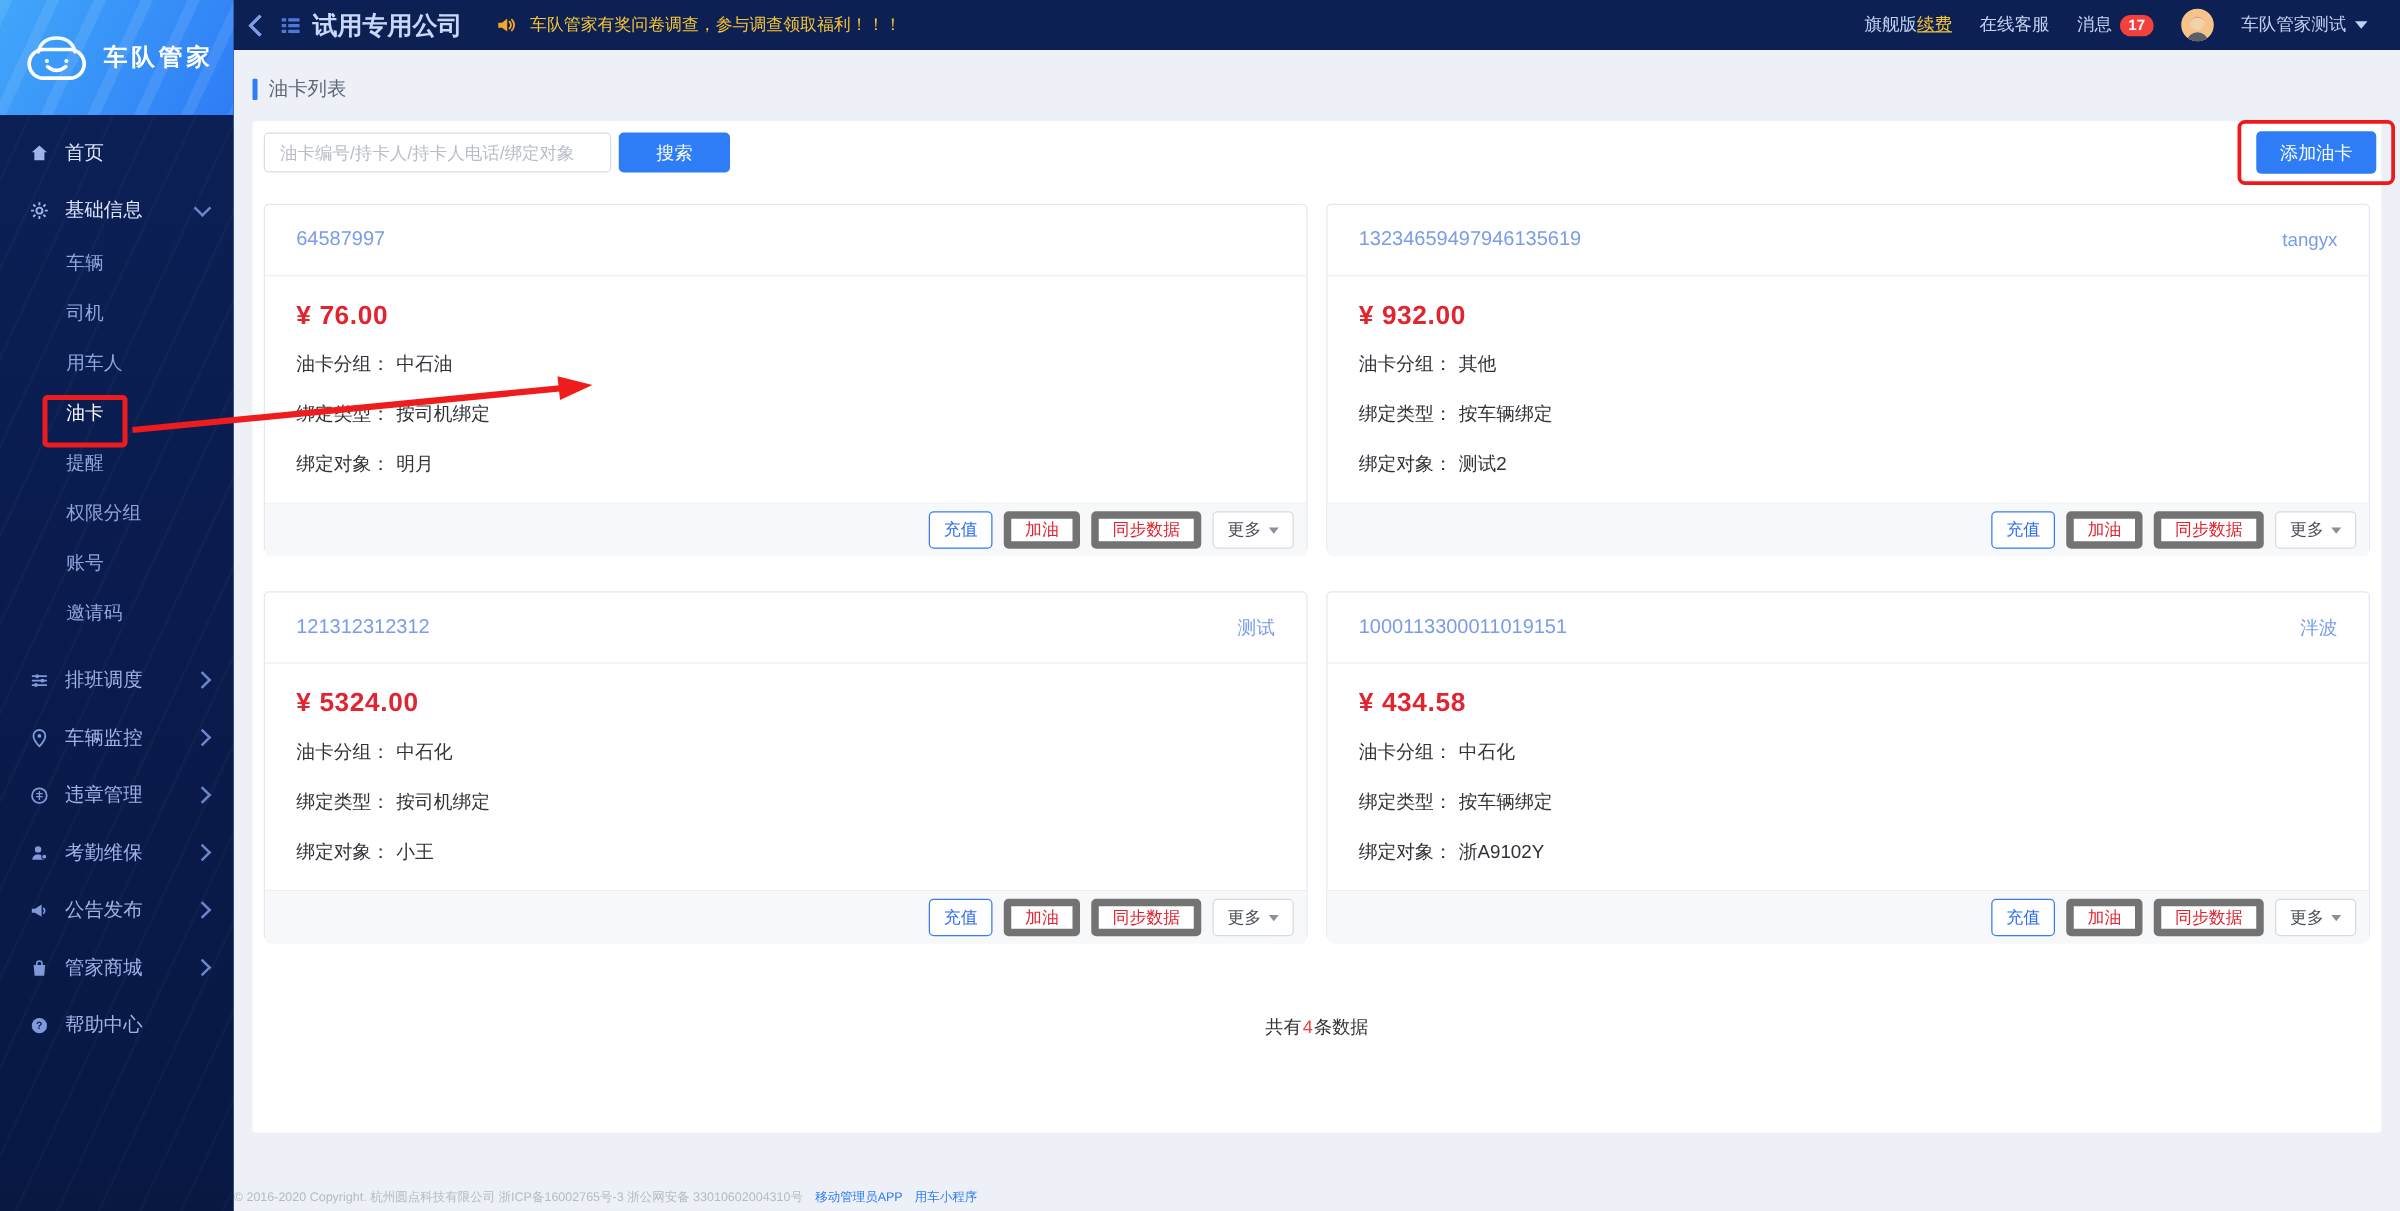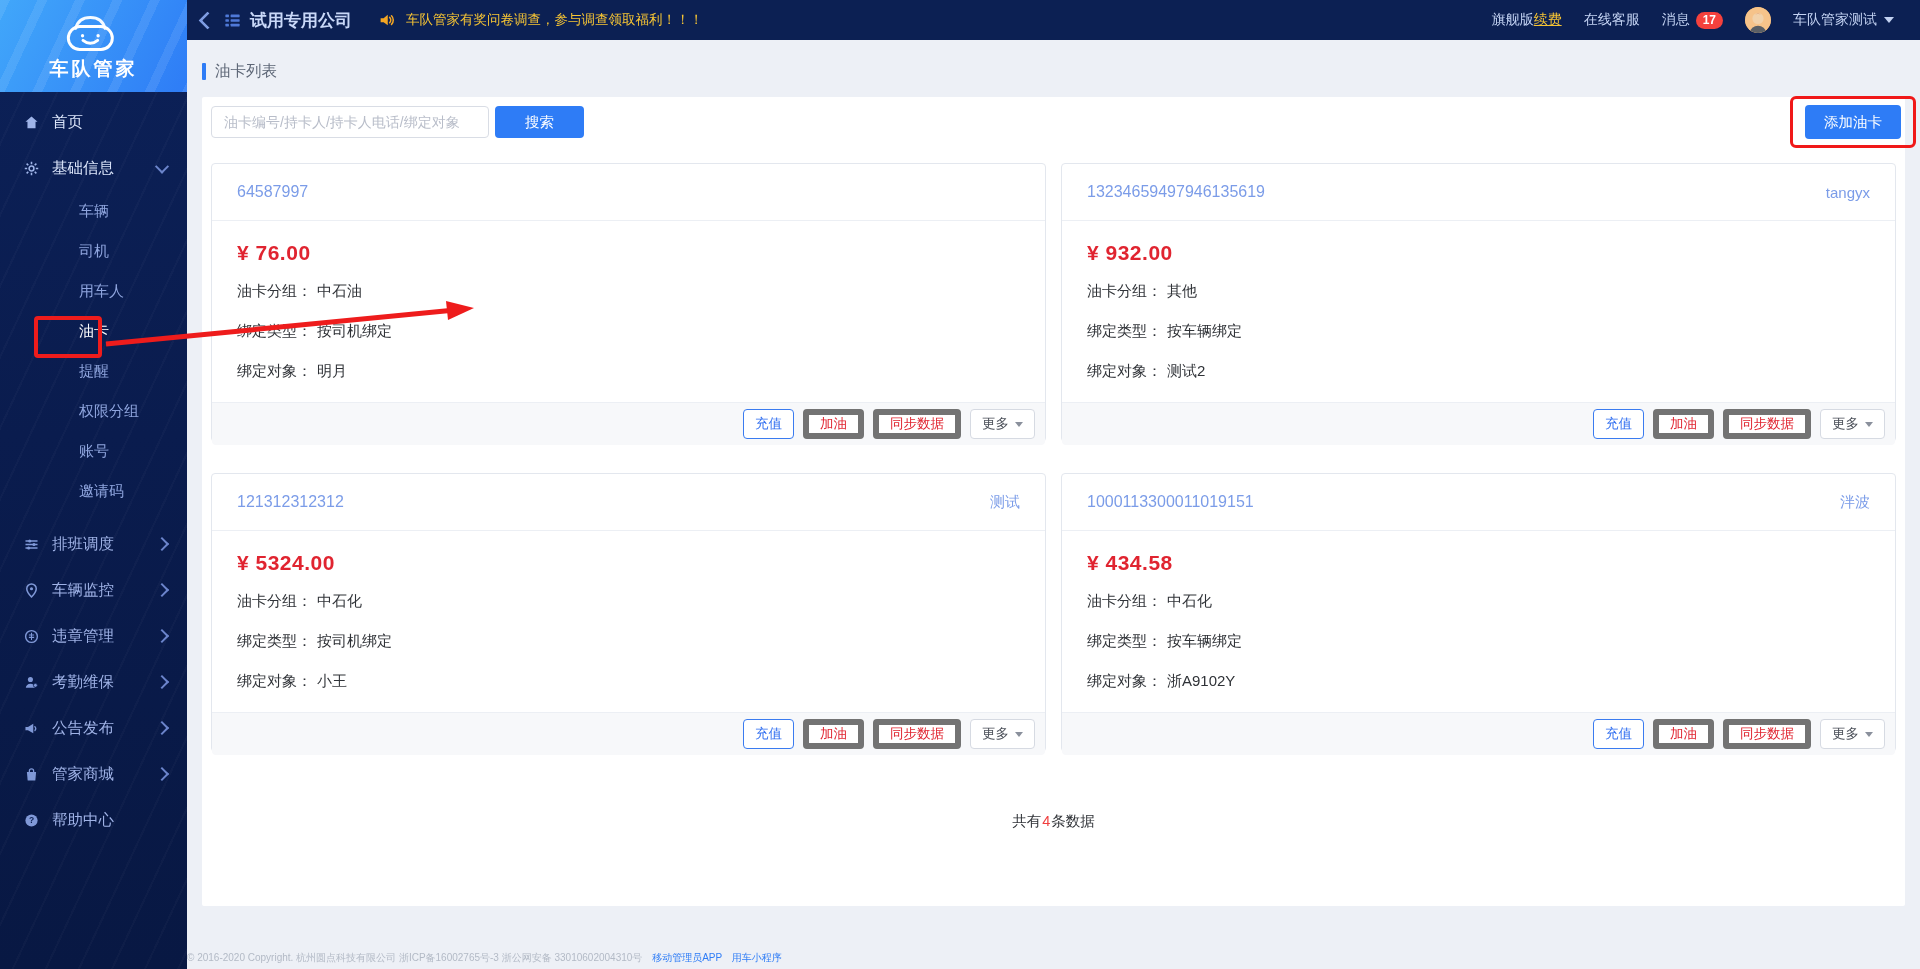--- a/index.html
+++ b/index.html
@@ -8,45 +8,45 @@
   .app{display:flex;width:1920px;height:969px;}
 
   
   .sidebar{flex:0 0 187px;width:187px;background:
     repeating-linear-gradient(115deg,rgba(255,255,255,.022) 0 2px,transparent 2px 30px),
     linear-gradient(180deg,#0c2158 0%,#0a1c4e 45%,#081843 100%);
     color:#cdd9f6;overflow:hidden;}
   .logo{height:92px;background:
     repeating-linear-gradient(115deg,rgba(255,255,255,.09) 0 9px,transparent 9px 34px),
     linear-gradient(120deg,#41a7fa,#2e7cf6);
-    display:flex;flex-direction:column;align-items:center;justify-content:center;gap:1px;}
+    display:flex;flex-direction:row;align-items:center;justify-content:center;gap:1px;}
   .logo-name{color:#fff;font-size:19px;font-weight:bold;letter-spacing:3px;}
   .nav{padding-top:7px;}
   .nav-item{height:46px;display:flex;align-items:center;padding:0 20px 0 22px;
     font-size:15.5px;color:#dce6fb;cursor:pointer;}
   .nav-item.group{color:#9fb2e6;}
   .nicon{width:18px;height:18px;margin-right:12px;display:inline-flex;align-items:center;justify-content:center;color:#9fb4e8;}
   .nav-item.group .nicon{color:#8099d8;}
   .nlabel{flex:1;white-space:nowrap;}
   .chev{width:8px;height:8px;border-right:2px solid #6c85cc;border-bottom:2px solid #6c85cc;
     display:inline-block;flex:0 0 auto;}
   .chev.down{transform:rotate(45deg) translate(-1px,-1px);}
   .chev.right{transform:rotate(-45deg);}
-  .sub-item{height:40px;line-height:40px;padding-left:79px;font-size:15px;color:#8fa5de;cursor:pointer;white-space:nowrap;}
+  .sub-item{height:40px;line-height:40px;padding-left:53px;font-size:15px;color:#8fa5de;cursor:pointer;white-space:nowrap;}
   .sub-item.selected{color:#ffffff;}
   #group-list{margin-top:10px;}
 
   
   .main-col{flex:1;display:flex;flex-direction:column;min-width:0;}
   .topbar{flex:0 0 40px;height:40px;background:#0c2053;display:flex;align-items:center;
     padding:0 26px 0 14px;color:#c3d2f2;font-size:14px;}
   .tb-back{width:10px;height:10px;border-left:3px solid #7e9ce2;border-bottom:3px solid #7e9ce2;
     transform:rotate(45deg);border-radius:1px;margin-right:9px;cursor:pointer;flex:0 0 auto;}
   .tb-list{display:inline-flex;cursor:pointer;}
-  .tb-company{font-size:17px;font-weight:bold;color:#c9d8f8;margin-left:8px;white-space:nowrap;cursor:pointer;}
+  .tb-company{font-size:20px;font-weight:bold;color:#c9d8f8;margin-left:8px;white-space:nowrap;cursor:pointer;}
   .tb-speaker{margin-left:26px;display:inline-flex;}
   .tb-announce{color:#f6c434;font-size:13.5px;margin-left:10px;white-space:nowrap;cursor:pointer;}
   .tb-right{margin-left:auto;display:flex;align-items:center;gap:22px;white-space:nowrap;}
   .tb-plan{cursor:pointer;}
   .renew{color:#f6c434;text-decoration:underline;}
   .tb-svc{cursor:pointer;}
   .tb-msg{cursor:pointer;display:inline-flex;align-items:center;}
   .badge{background:#f5413d;color:#fff;border-radius:9px;font-size:12px;font-weight:bold;
     padding:2px 7px;margin-left:6px;line-height:13px;}
   .avatar{width:26px;height:26px;border-radius:50%;background:#f2b267;display:inline-flex;

